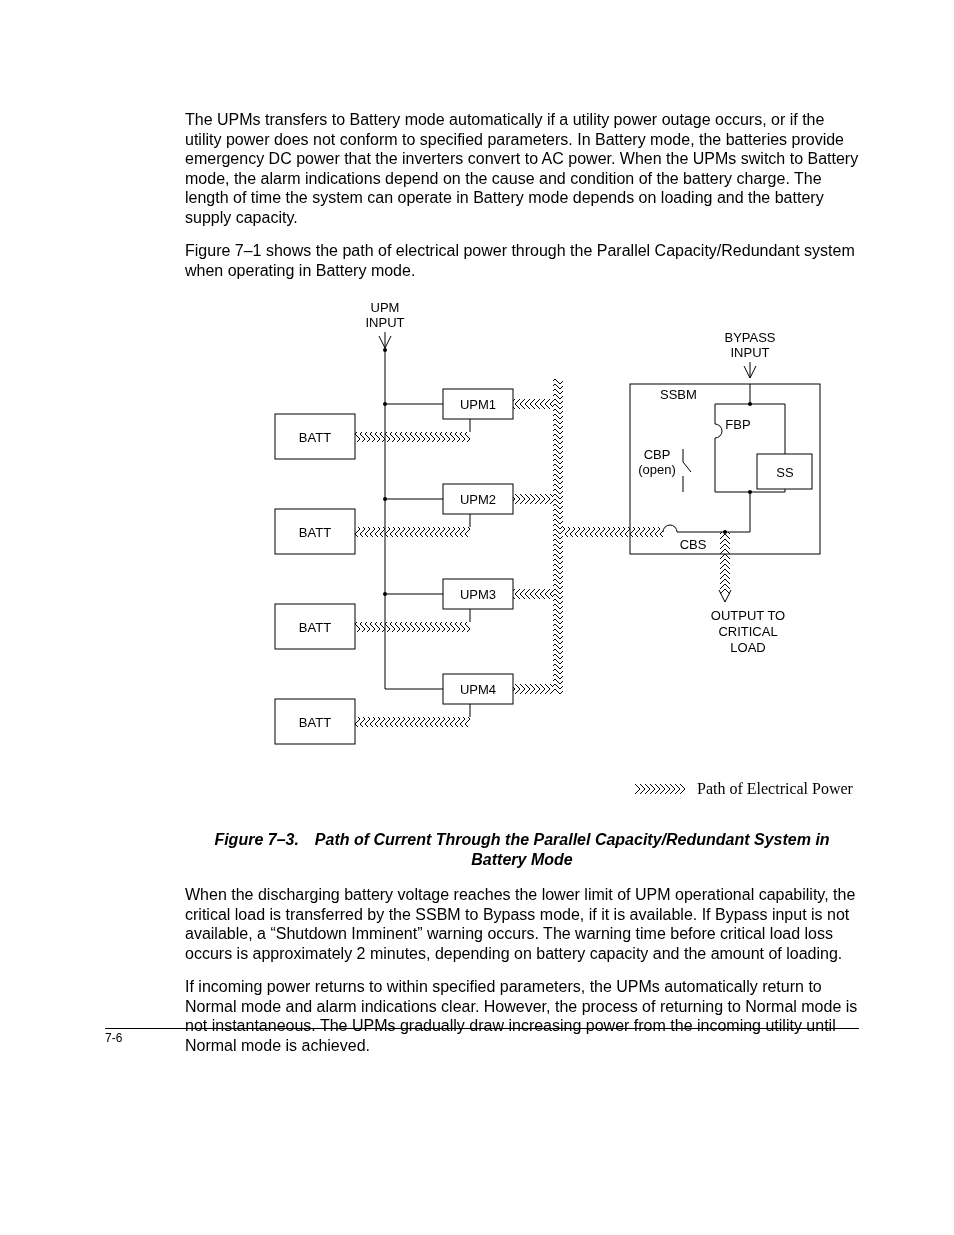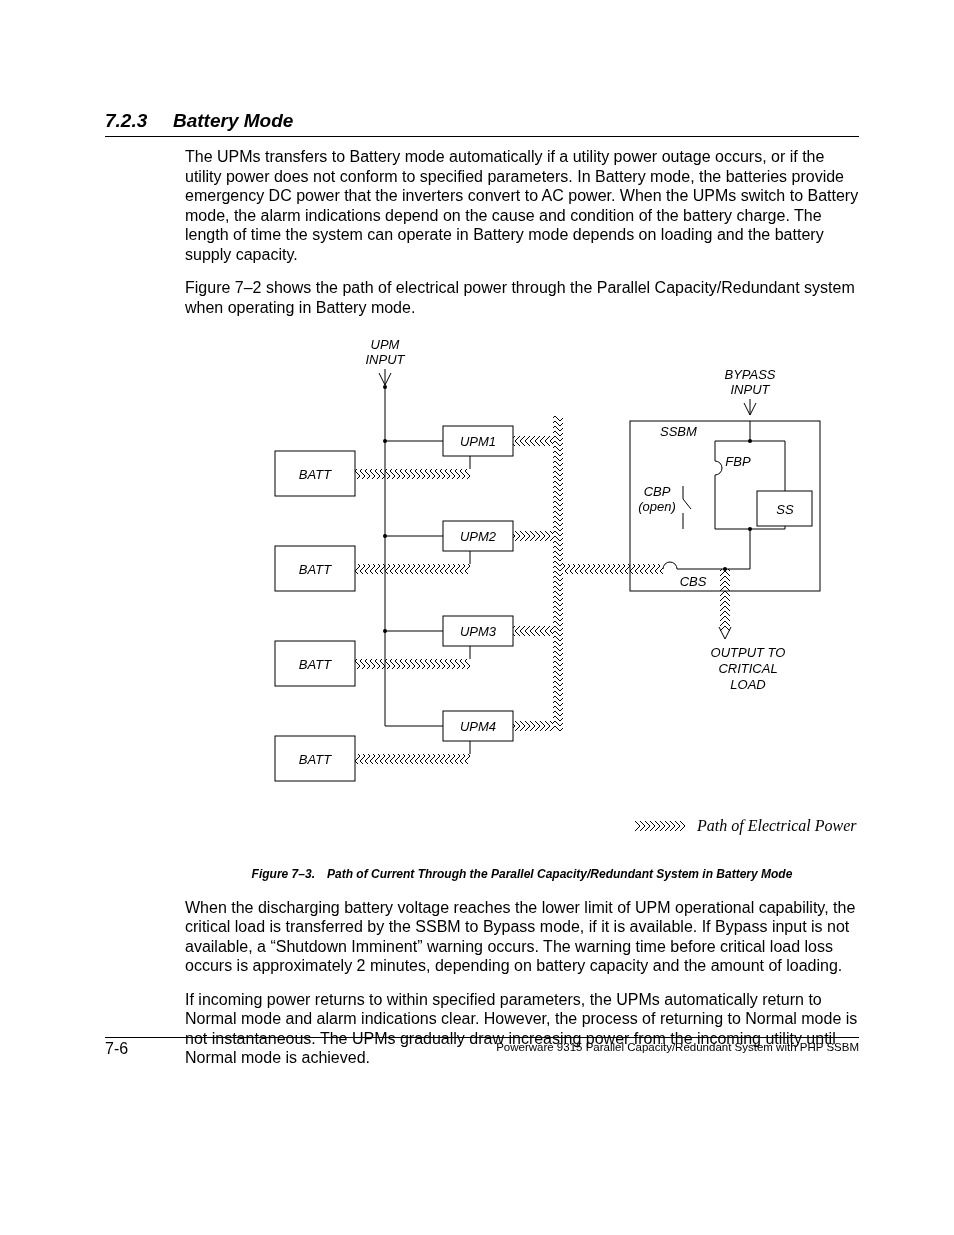--- a/index.html
+++ b/index.html
@@ -27,54 +27,50 @@
     display: flex;
   }
   .sec-num { display:inline-block; width:68px; flex:0 0 68px; }
   .sec-title { display:inline-block; }
   .body-block {
     margin-left: 80px;
     font-size: 16px;
     line-height: 1.22;
   }
   .para { margin-bottom: 14px; }
-  .figure-wrap { margin: 6px 0 12px 0; font-style: italic; }
+  .figure-wrap { margin: 6px 0 12px 0; }
   svg { display:block; font-family: Arial, Helvetica, sans-serif; }
   .caption {
     font-weight: bold;
     font-style: italic;
-    font-size: 12px;
+    font-size: 16px;
     text-align: center;
     margin: 16px 0 16px 0;
   }
   .footer-line {
     border-top: 1.5px solid #000;
     position: absolute;
     left: 105px;
     right: 95px;
     bottom: 64px;
     padding-top: 2px;
   }
   .footer-row { display:flex; justify-content:space-between; align-items:flex-start; }
-  .page-num { font-size: 16px; }
+  .page-num { font-size: 12px; }
   .footer-right { text-align:right; font-size:11.5px; line-height:1.25; }
 </style>
 </head>
 <body>
 
 <div class="page">
 
-  <div class="sec-head">
-    <span class="sec-num">7.2.3</span>
-    <span class="sec-title">Battery Mode</span>
-  </div>
 
   <div class="body-block">
     <div class="para">The UPMs transfers to Battery mode automatically if a utility power outage occurs, or if the utility power does not conform to specified parameters.  In Battery mode, the batteries provide emergency DC power that the inverters convert to AC power.  When the UPMs switch to Battery mode, the alarm indications depend on the cause and condition of the battery charge.  The length of time the system can operate in Battery mode depends on loading and the battery supply capacity.</div>
-    <div class="para">Figure 7–2 shows the path of electrical power through the Parallel Capacity/Redundant system when operating in Battery mode.</div>
+    <div class="para">Figure 7–1 shows the path of electrical power through the Parallel Capacity/Redundant system when operating in Battery mode.</div>
 
     <div class="figure-wrap">
       <svg width="690" height="520" viewBox="0 0 690 520">
         <defs>
           <pattern id="hatch" patternUnits="userSpaceOnUse" width="10" height="10">
             <path d="M0 10 L5 5 L0 0" stroke="#000" stroke-width="1" fill="none"></path>
             <path d="M5 10 L10 5 L5 0" stroke="#000" stroke-width="1" fill="none"></path>
           </pattern>
           <pattern id="hatchV" patternUnits="userSpaceOnUse" width="10" height="10">
             <path d="M0 0 L5 5 L10 0" stroke="#000" stroke-width="1" fill="none"></path>
@@ -190,18 +186,17 @@
     <div class="caption">Figure 7–3. Path of Current Through the Parallel Capacity/Redundant System in Battery Mode</div>
 
     <div class="para">When the discharging battery voltage reaches the lower limit of UPM operational capability, the critical load is transferred by the SSBM to Bypass mode, if it is available.  If Bypass input is not available, a “Shutdown Imminent” warning occurs.  The warning time before critical load loss occurs is approximately 2 minutes, depending on battery capacity and the amount of loading.</div>
     <div class="para">If incoming power returns to within specified parameters, the UPMs automatically return to Normal mode and alarm indications clear.  However, the process of returning to Normal mode is not instantaneous.  The UPMs gradually draw increasing power from the incoming utility until Normal mode is achieved.</div>
   </div>
 
   <div class="footer-line">
     <div class="footer-row">
       <div class="page-num">7-6</div>
       <div class="footer-right">
-        <div>Powerware 9315 Parallel Capacity/Redundant System with PHP SSBM</div>
       </div>
     </div>
   </div>
 
 </div>
 
 </body></html>

